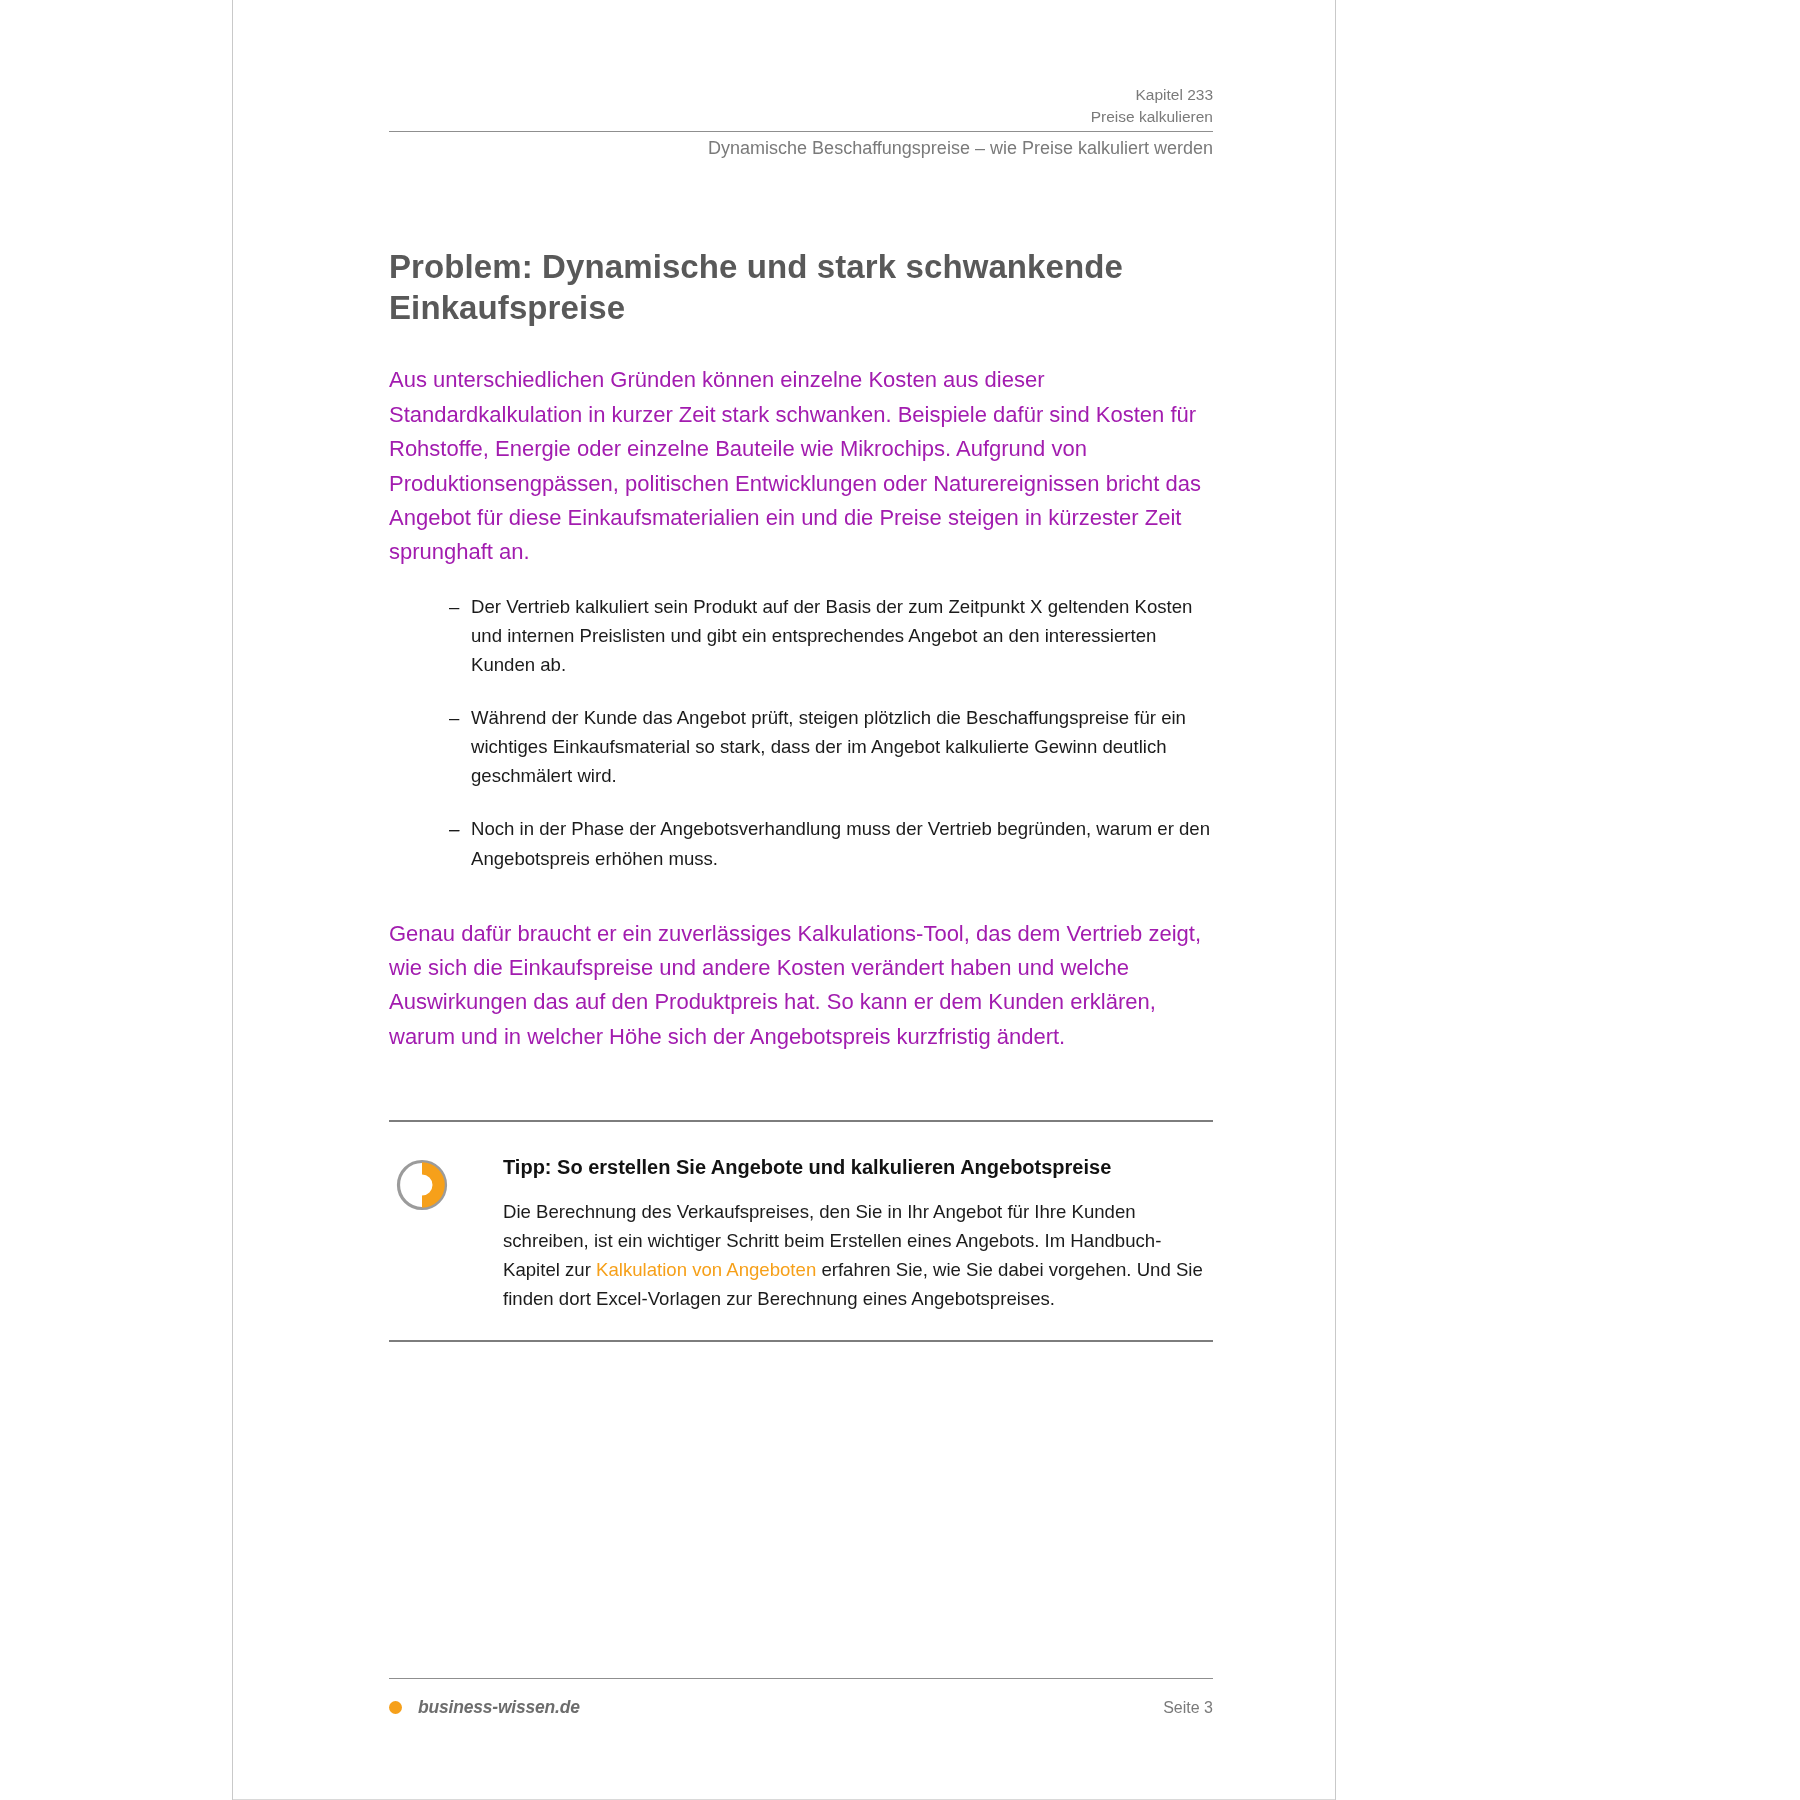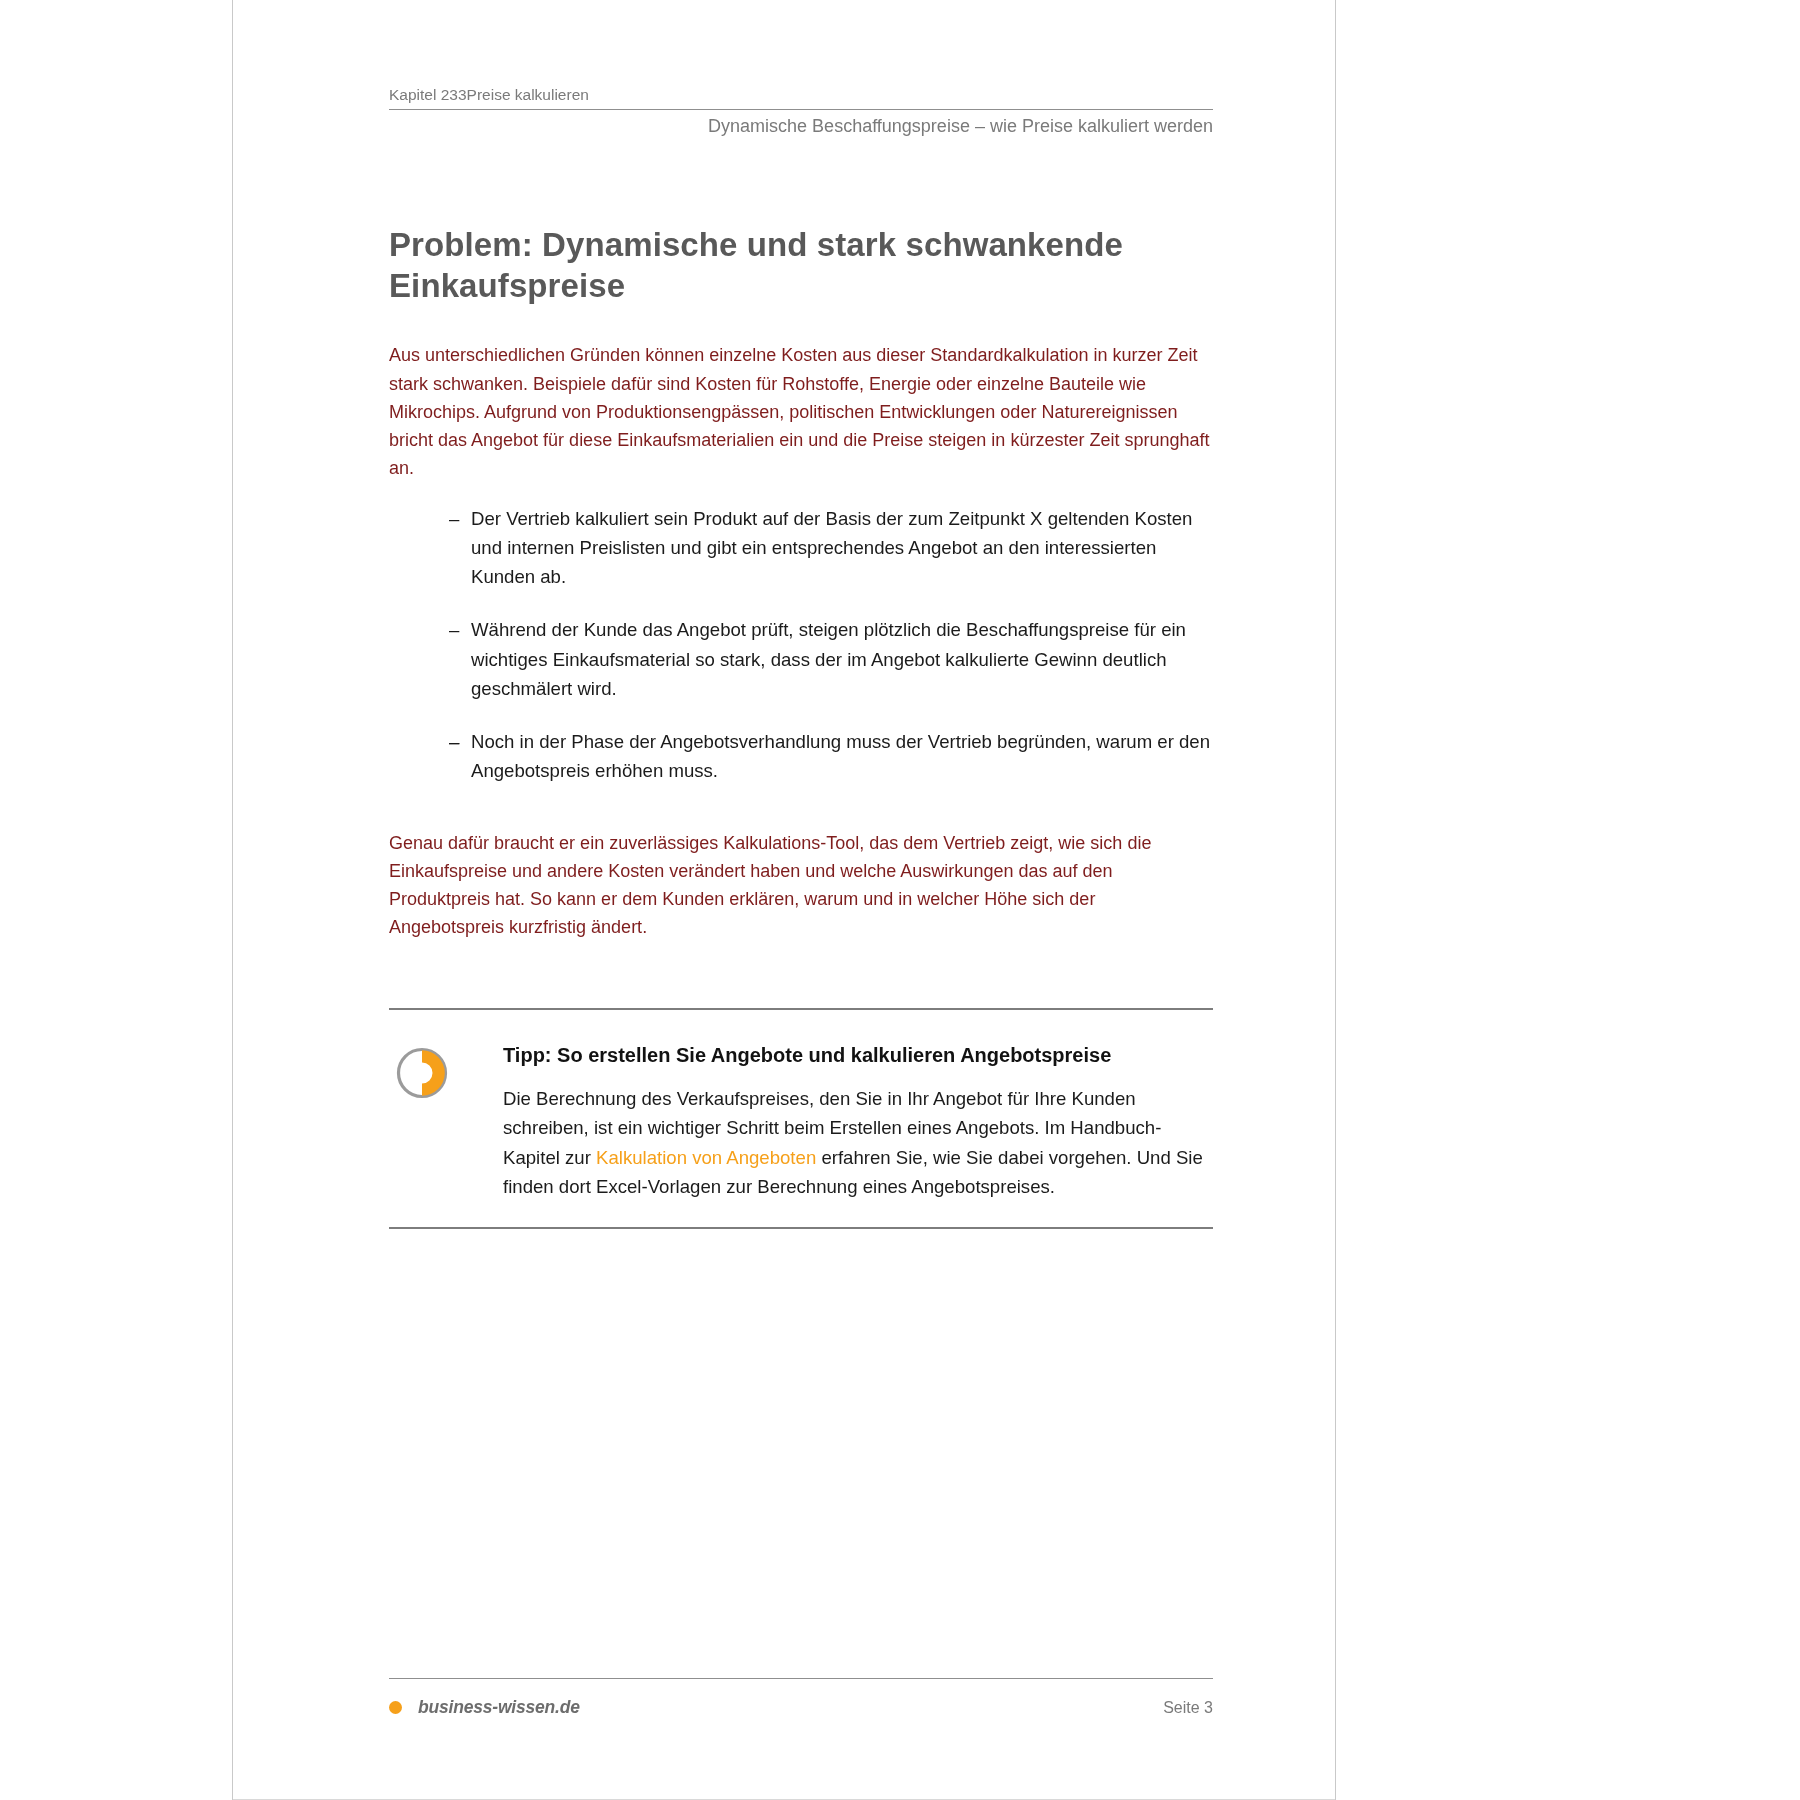--- a/index.html
+++ b/index.html
@@ -52,23 +52,24 @@
   
   .doc-header {
     position: relative;
     padding-top: 84px;
     color: #7a7a7a;
     font-size: 15.5px;
     line-height: 1.42;
   }
   .doc-header .hdr-row1 {
     display: flex;
-    justify-content: flex-start;
+    justify-content: center;
     align-items: flex-end;
     padding-bottom: 3px;
+    flex-direction: column;
   }
   .doc-header .hdr-chapter { white-space: nowrap; }
   .doc-header .hdr-topic   { white-space: nowrap; }
   .doc-header .hdr-rule {
     height: 1px;
     background: #8f8f8f;
     margin: 0;
   }
   .doc-header .hdr-sub {
     text-align: right;
@@ -84,22 +85,22 @@
     font-size: 33px;
     font-weight: bold;
     line-height: 1.27;
     letter-spacing: 0.1px;
     max-width: 790px;
   }
 
   
   .body-par {
     margin-top: 34px;
-    color: #7f1d1d;
-    font-size: 18px;
+    color: #a21caf;
+    font-size: 22px;
     line-height: 1.565;
   }
   .body-par.tight { margin-top: 44px; }
 
   
   .dash-list {
     margin: 22px 0 0 0;
     padding: 0;
     list-style: none;
   }

